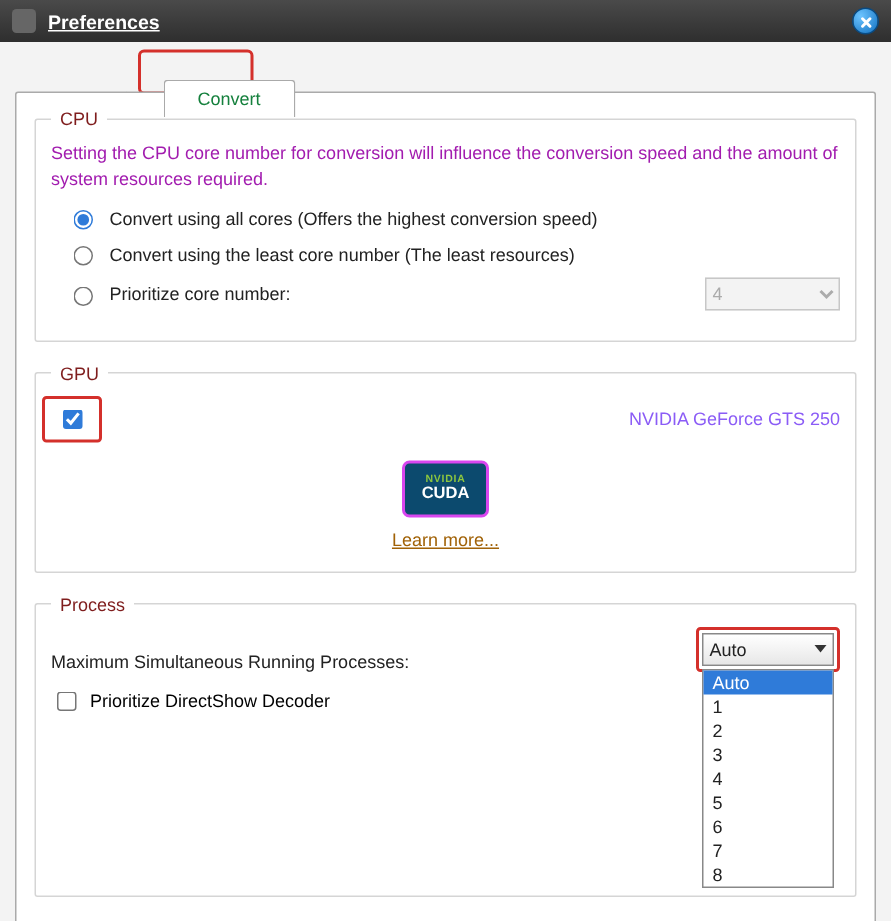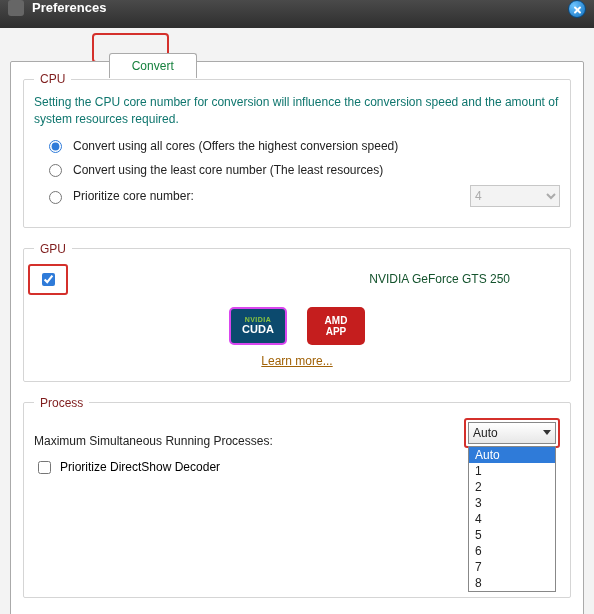--- a/index.html
+++ b/index.html
@@ -1,41 +1,41 @@
 <!DOCTYPE html>
 <html><head>
 <meta charset="utf-8">
 <style>
   * { box-sizing: border-box; font-family: "Segoe UI", Tahoma, sans-serif; }
   body { margin: 0; background: #f3f3f3; width: 594px; height: 614px; overflow: hidden; }
-  .titlebar { height: 28px; background: linear-gradient(#4a4a4a,#2e2e2e); color:#fff; display:flex; padding:0 8px; font-size:13px; }
+  .titlebar { height: 28px; background: linear-gradient(#4a4a4a,#2e2e2e); color:#fff; display:flex; align-items:center; padding:0 8px; font-size:13px;text-decoration:underline; }
   .title-icon { width:16px; height:16px; background:#666; border-radius:3px; margin-right:8px; }
   .title-text { flex:1; font-weight:bold; }
   .close-btn { width:18px; height:18px; border-radius:50%; background:radial-gradient(circle at 30% 30%, #6cc4ff, #1170c0); border:1px solid #0a4a80; cursor:pointer; position:relative; }
   .close-btn::before, .close-btn::after { content:""; position:absolute; left:4px; top:8px; width:9px; height:2px; background:#fff; border-radius:1px; }
   .close-btn::before{ transform:rotate(45deg);} .close-btn::after{ transform:rotate(-45deg);}
   .body { background:#f3f3f3; padding:8px 10px 4px 10px; position:relative; }
   .tabs { display:flex; align-items:flex-end; margin-left:10px; }
   .tab { padding:5px 22px; font-size:12px; color:#15803d; background:#f3f3f3; border:1px solid transparent; border-bottom:none; cursor:pointer; position:relative; top:17px; }
   .tab.active { background:#fff; border-color:#aaa; border-radius:3px 3px 0 0; z-index:2; }
   .tab-highlight { border:2px solid #d4302b; border-radius:4px; position:absolute; pointer-events:none; }
   .panel { background:#fff; border:1px solid #aaa; border-radius:2px; padding:10px 12px; position:relative; z-index:1; }
   fieldset { border:1px solid #d5d5d5; border-radius:2px; margin:0 0 14px 0; padding:8px 10px 12px 10px; position:relative; }
   legend { font-size:12px; color:#7f1d1d; padding:0 6px; }
-  .desc, .small { font-size:12px; color:#0f766e; line-height:1.45; }
+  .desc, .small { font-size:12px; color:#a21caf; line-height:1.45; }
   .note { font-size:12px; color:#222; margin:6px 0 10px 0; }
   .opt { display:flex; align-items:flex-end; gap:8px; margin:8px 0 8px 10px; font-size:12px; color:#222; }
   input[type=radio], input[type=checkbox] { accent-color:#2f7bd9; width:13px; height:13px; cursor:pointer; }
   .core-row { display:flex; align-items:center; }
   .core-row .spacer { flex:1; }
   select { font-size:12px; height:22px; border:1px solid #b0b0b0; background:linear-gradient(#fff,#eee); width:90px; cursor:pointer; }
   select[disabled] { color:#888; background:#eee; }
   .gpu-row { display:flex; align-items:center; font-size:12px; }
   .gpu-row .chk-wrap { display:flex; align-items:center; gap:6px; border:2px solid #d4302b; padding:4px 8px; border-radius:3px; margin-left:-6px; }
-  .gpu-row .gpu-name { margin-left:auto; margin-right:50px; color:#14532d; }
+  .gpu-row .gpu-name { margin-left:auto; color:#8b5cf6; }
   .badges { display:flex; gap:20px; justify-content:center; margin:12px 0 4px 0; }
   .badge { width:58px; height:38px; border-radius:5px; display:flex; flex-direction:column; align-items:center; justify-content:center; font-size:9px; font-weight:bold; color:#fff; }
   .badge.nvidia { background:#0c4a6e; border:2px solid #d946ef; }
   .badge.nvidia .top { color:#8cc63f; font-size:7px; letter-spacing:.5px; }
   .badge.nvidia .bot { font-size:11px; }
   .badge.amd { background:#c51e1e; }
   .badge.amd .top { font-size:10px;} .badge.amd .bot { font-size:10px;}
   .learn { text-align:center; margin-top:6px; }
   .learn a { color:#a16207; font-size:12px; text-decoration:underline; }
   .proc-row { display:flex; align-items:flex-end; font-size:12px; color:#222; position:relative; }
@@ -95,24 +95,20 @@
         <label class="chk-wrap">
           <input type="checkbox" checked="" style="">
         </label>
         <span class="gpu-name">NVIDIA GeForce GTS 250</span>
       </div>
       <div class="badges">
         <div class="badge nvidia">
           <span class="top">NVIDIA</span>
           <span class="bot">CUDA</span>
         </div>
-        <div class="badge amd">
-          <span class="top">AMD</span>
-          <span class="bot">APP</span>
-        </div>
       </div>
       <div class="learn">
         <a href="#">Learn more...</a>
       </div>
     </fieldset>
 
     <fieldset style="position:relative; padding-bottom:120px;">
       <legend>Process</legend>
       <div class="proc-row">
         <span class="lbl">Maximum Simultaneous Running Processes:</span>

